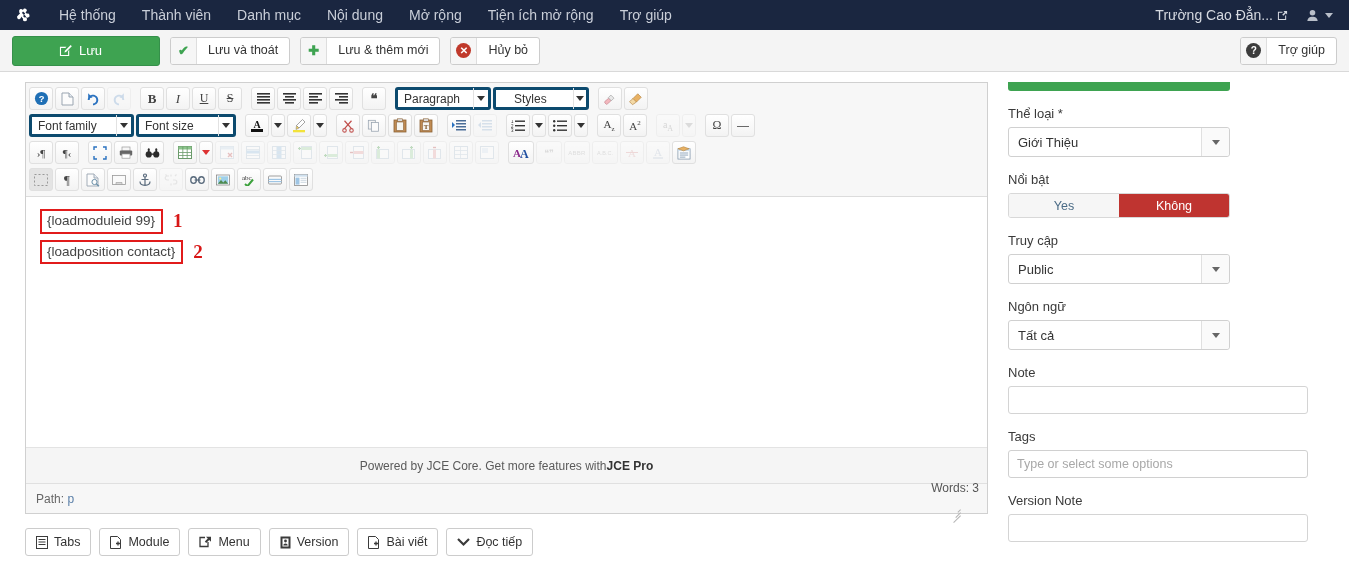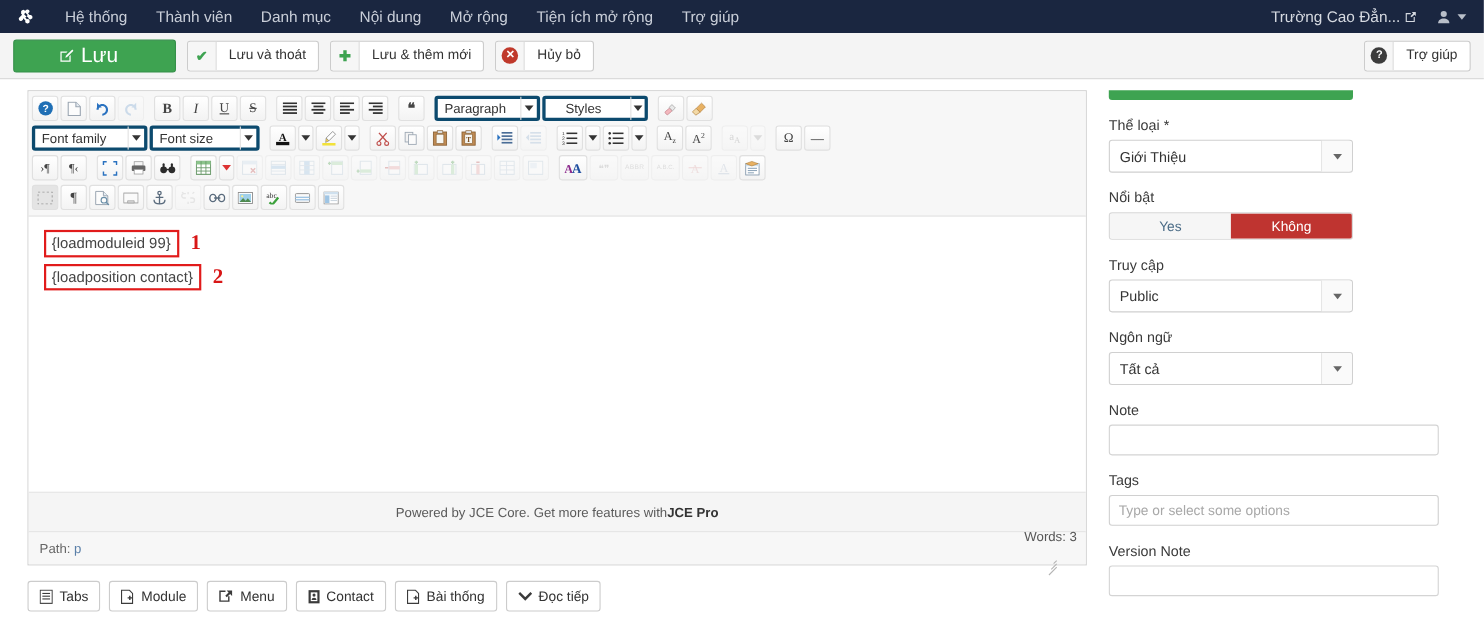--- a/index.html
+++ b/index.html
@@ -71,21 +71,21 @@
     display:flex; align-items:center; justify-content:center;
     border-right: 1px solid #dedede;
     background: #f6f6f6;
     font-size: 13px;
   }
   .btn .lb { padding: 0 11px; white-space: nowrap; }
   .btn-save {
     background: #3ea351; border-color: #35904a; color: #fff;
     width: 148px; justify-content: center; height: 30px;
   }
-  .btn-save .lb { color:#fff; font-size:19px; padding-left:7px;}
+  .btn-save .lb { color:#fff; font-size:13px; padding-left:7px;}
   .btn-save .sv-ic { color: #fff; font-size: 13px; }
   .check-ic { color: #3ea351; font-weight: bold; }
   .plus-ic { color: #3ea351; font-weight: bold; font-size: 16px; }
   .x-ic {
     width:15px;height:15px;border-radius:50%;background:#c0392b;color:#fff;
     display:flex;align-items:center;justify-content:center;font-size:10px;font-weight:bold;
   }
   .q-ic {
     width:15px;height:15px;border-radius:50%;background:#3c3c3c;color:#fff;
     display:flex;align-items:center;justify-content:center;font-size:10px;font-weight:bold;
@@ -879,30 +879,30 @@
       </div>
       <div class="xbtn">
         <span class="xi">
           <svg width="11" height="13" viewBox="0 0 11 13" class="ico-svg">
               <rect x=".5" y=".5" width="10" height="12" fill="#3b3b3b"></rect>
               <rect x="2.5" y="2.5" width="6" height="8" fill="#fff"></rect>
               <circle cx="5.5" cy="5" r="1.4" fill="#3b3b3b"></circle>
               <path d="M3.3 9.5c0-1.3 1-2 2.2-2s2.2.7 2.2 2z" fill="#3b3b3b"></path>
             </svg>
         </span>
-        <span>Contact</span>
+        <span>Version</span>
       </div>
       <div class="xbtn">
         <span class="xi">
           <svg width="12" height="13" viewBox="0 0 12 13" class="ico-svg">
               <path d="M.5 .5h7l3 3v9H.5z" fill="#fff" stroke="#3b3b3b" stroke-width="1"></path>
               <path d="M8 5.5v4M6 7.5h4" stroke="#3b3b3b" stroke-width="1.3"></path>
             </svg>
         </span>
-        <span>Bài thống</span>
+        <span>Bài viết</span>
       </div>
       <div class="xbtn">
         <span class="xi">
           <svg width="13" height="10" viewBox="0 0 13 10" class="ico-svg">
               <path d="M1 2l5.5 5.5L12 2" fill="none" stroke="#3b3b3b" stroke-width="2.2"></path>
             </svg>
         </span>
         <span>Đọc tiếp</span>
       </div>
     </div>

